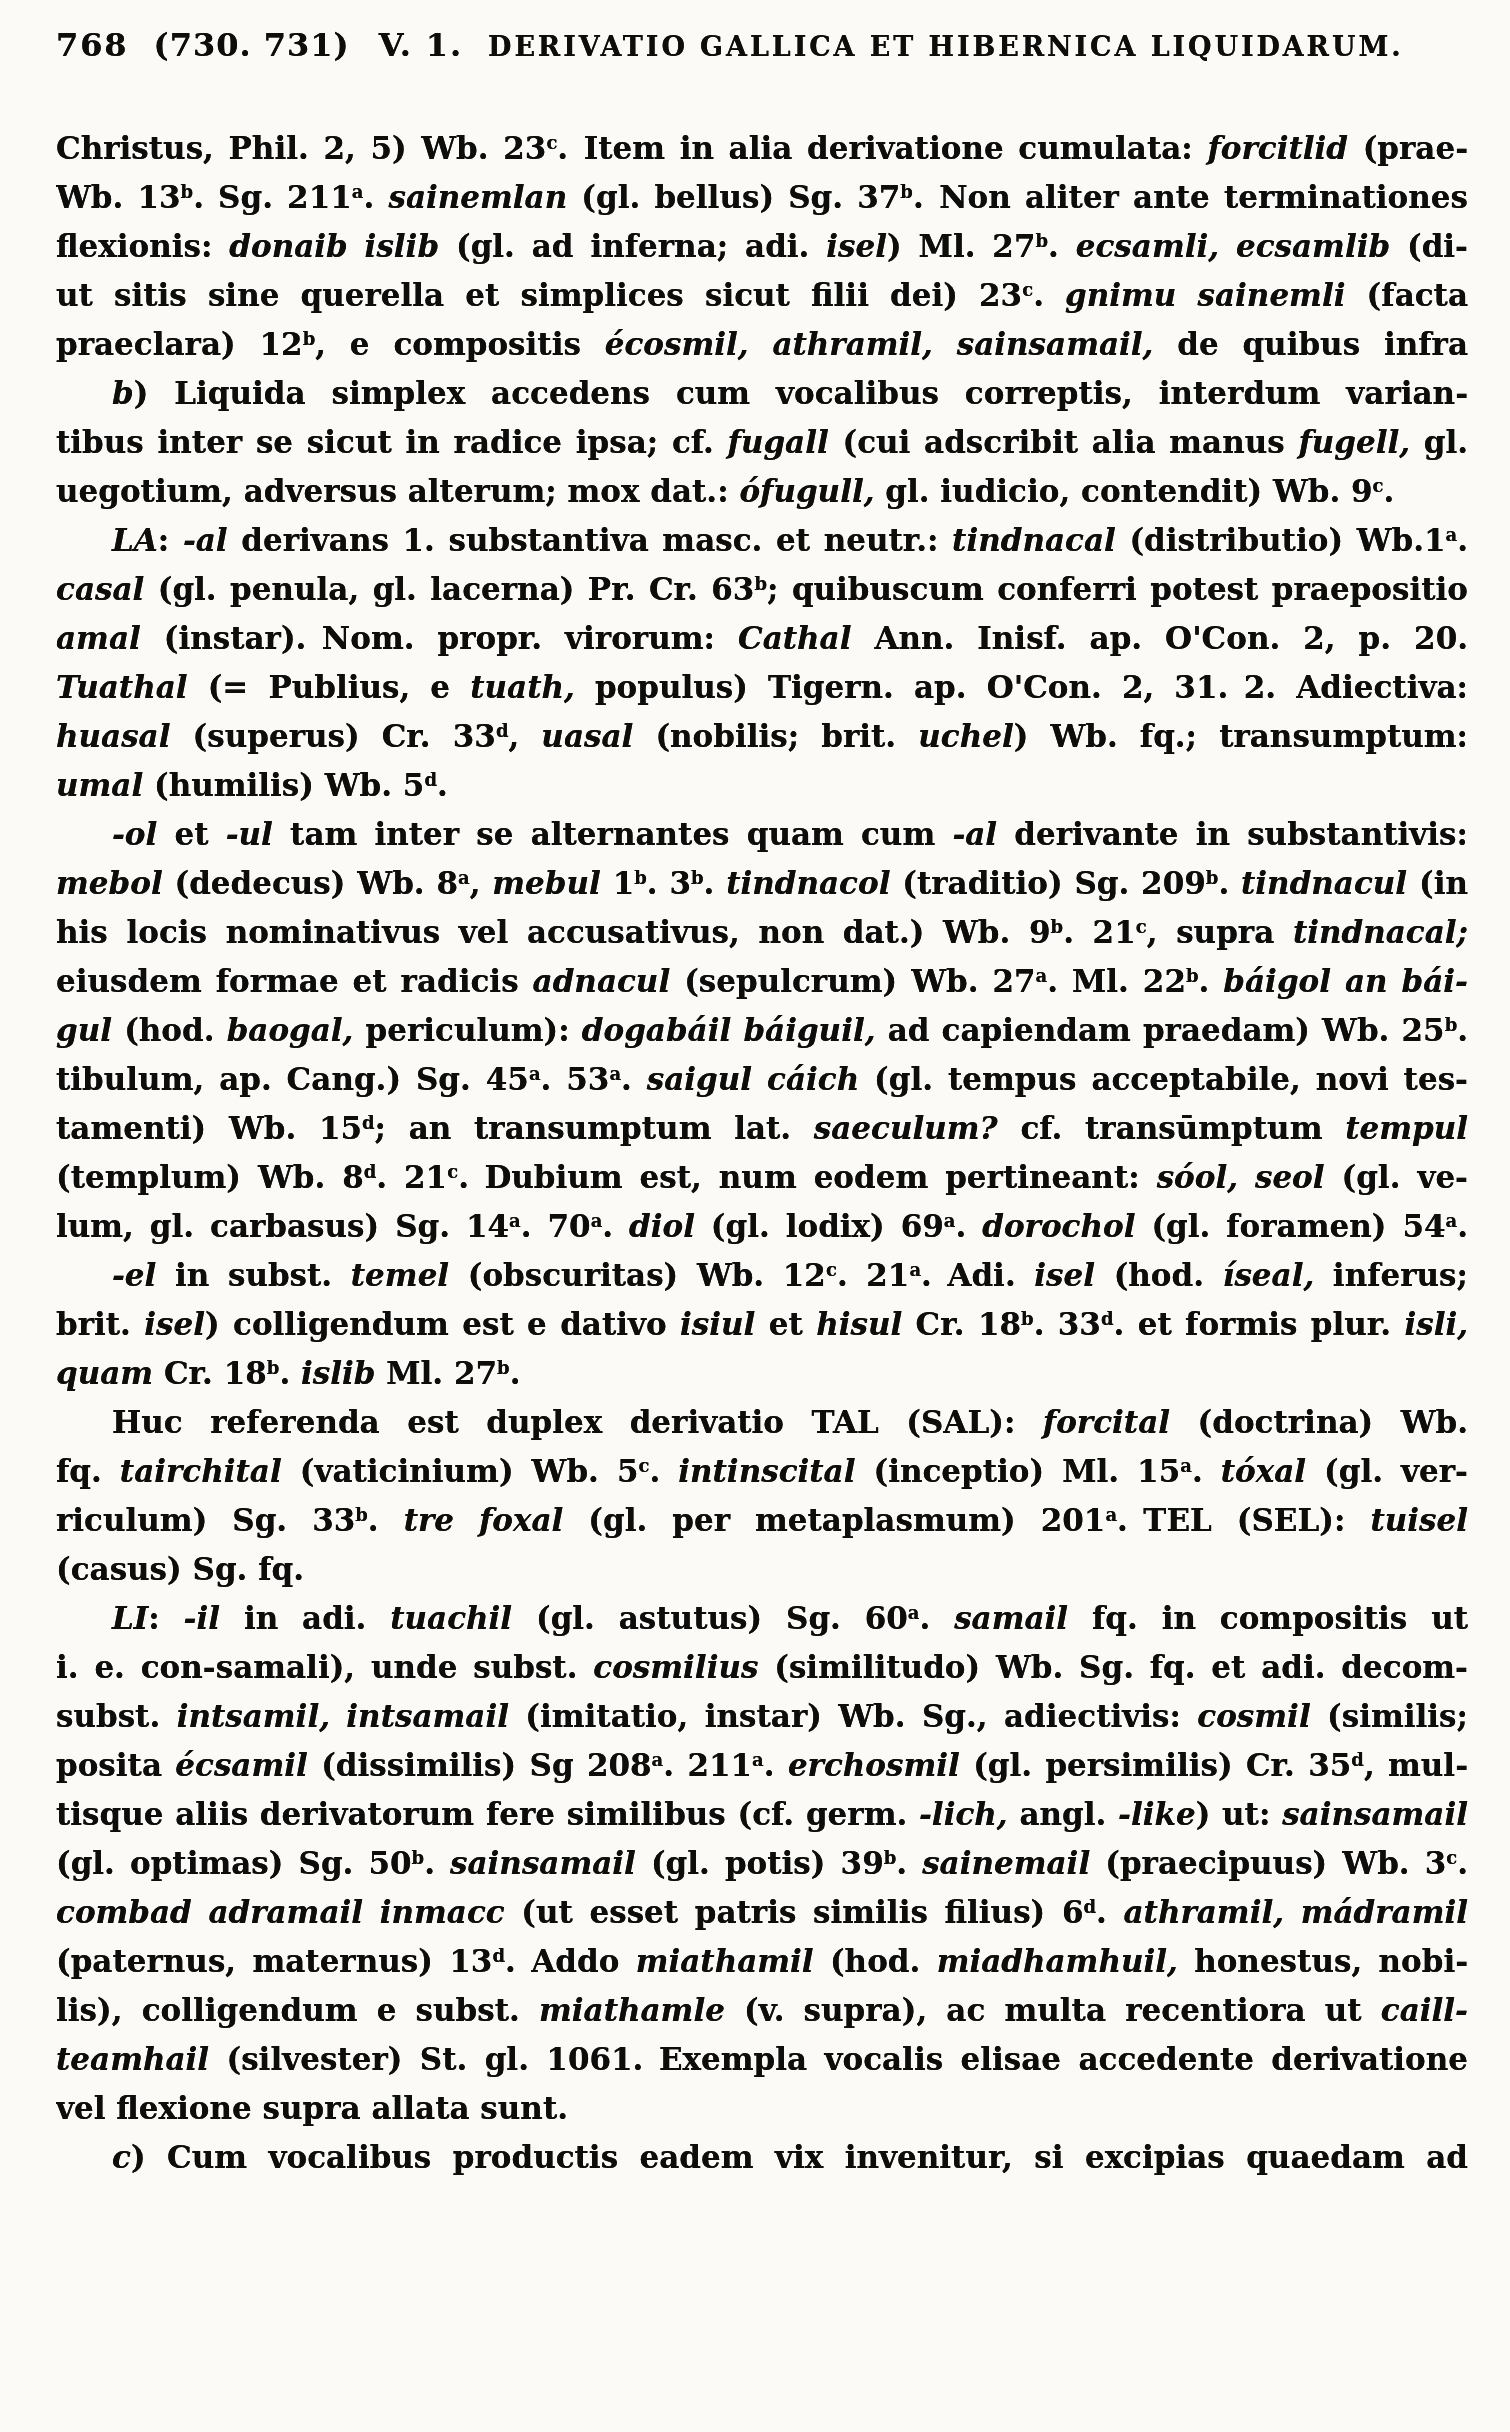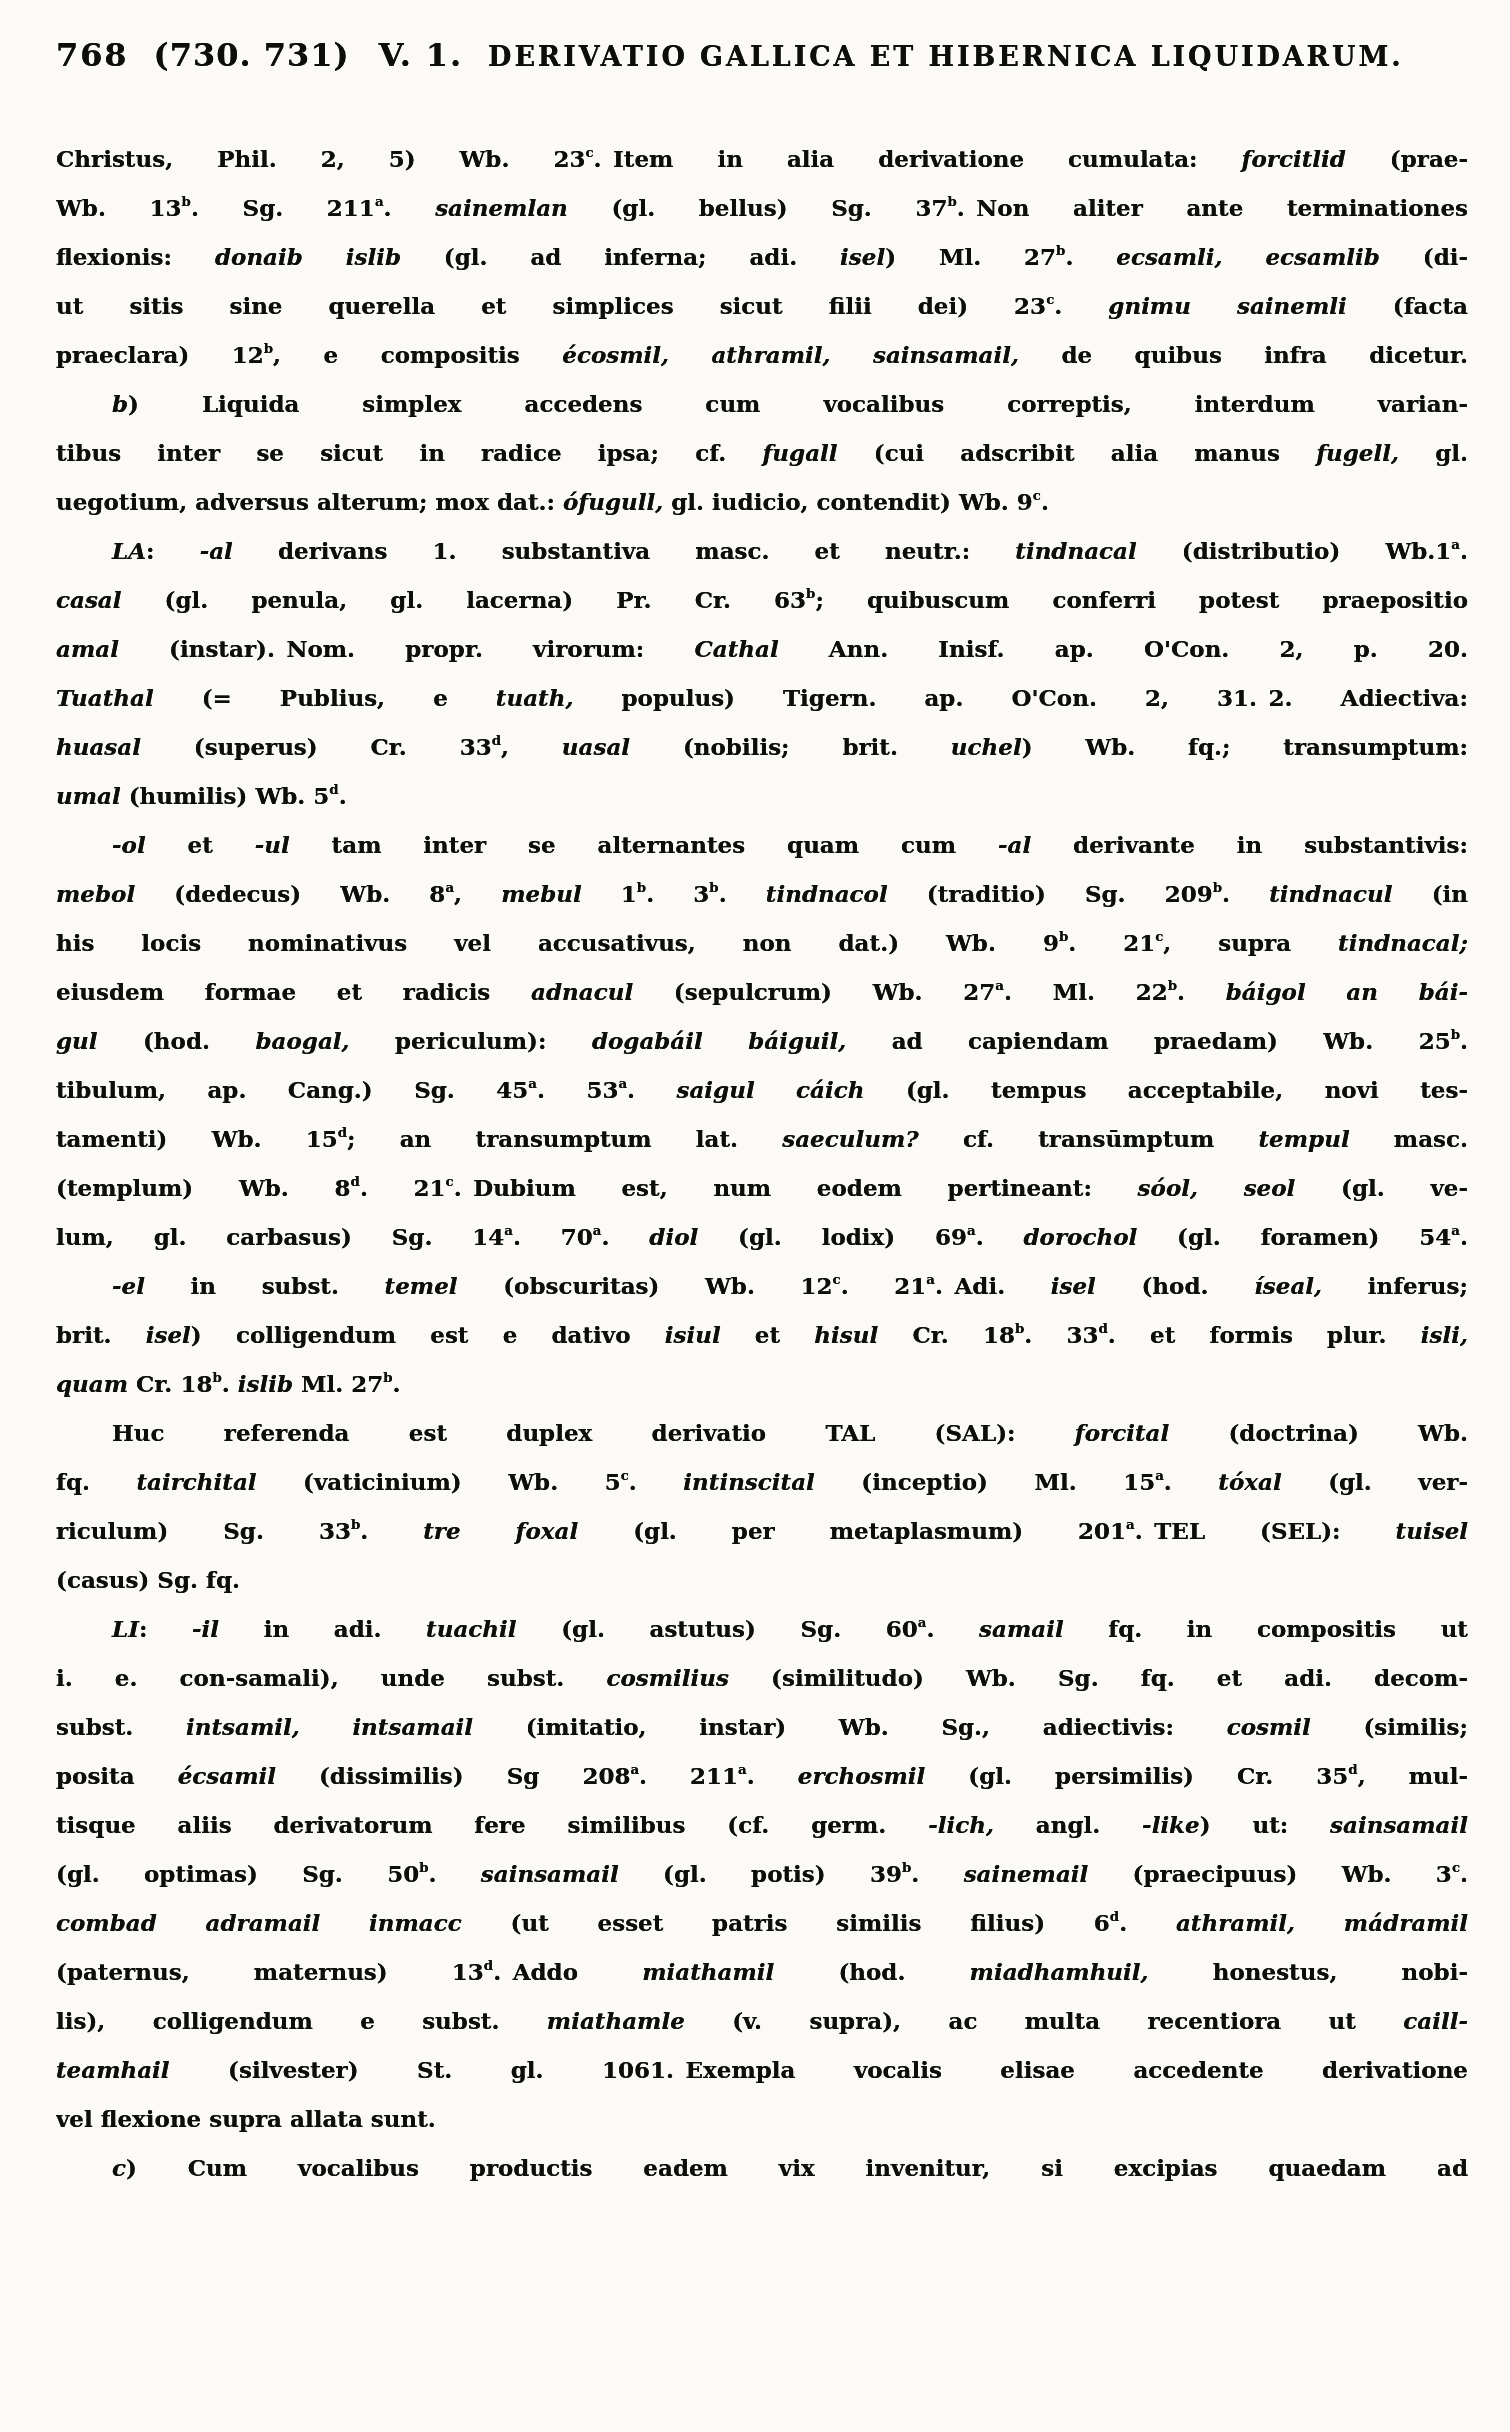--- a/index.html
+++ b/index.html
@@ -9,38 +9,38 @@
     background: #fbfaf6;
     color: #0d0d0c;
     font-family: "DejaVu Serif", "Liberation Serif", serif;
     font-weight: 700;
     overflow: hidden;
   }
   .page {
     box-sizing: border-box;
     width: 1510px;
     height: 2408px;
-    padding: 36px 42px 0 56px;
+    padding: 26px 42px 0 56px;
   }
   .page-header {
     white-space: nowrap;
     font-size: 32px;
     margin-bottom: 60px;
     text-shadow: 0 0 0.6px rgba(10,10,10,0.85);
   }
   .page-header .pgnum { letter-spacing: 1.9px; }
   .page-header .altnum { margin-left: 25px; letter-spacing: 1px; }
   .page-header .section { margin-left: 29px; letter-spacing: 1.9px; }
   .page-header .running-title {
     margin-left: 25px;
     font-size: 27px;
     letter-spacing: 2.9px;
   }
   .text-body {
-    font-size: 23px;
+    font-size: 31px;
     text-shadow: 0 0 0.6px rgba(10,10,10,0.85);
   }
   .line {
     height: 49px;
     line-height: 49px;
     overflow: hidden;
     text-align: justify;
     text-align-last: justify;
   }
   .line:not(.no-just)::after {

